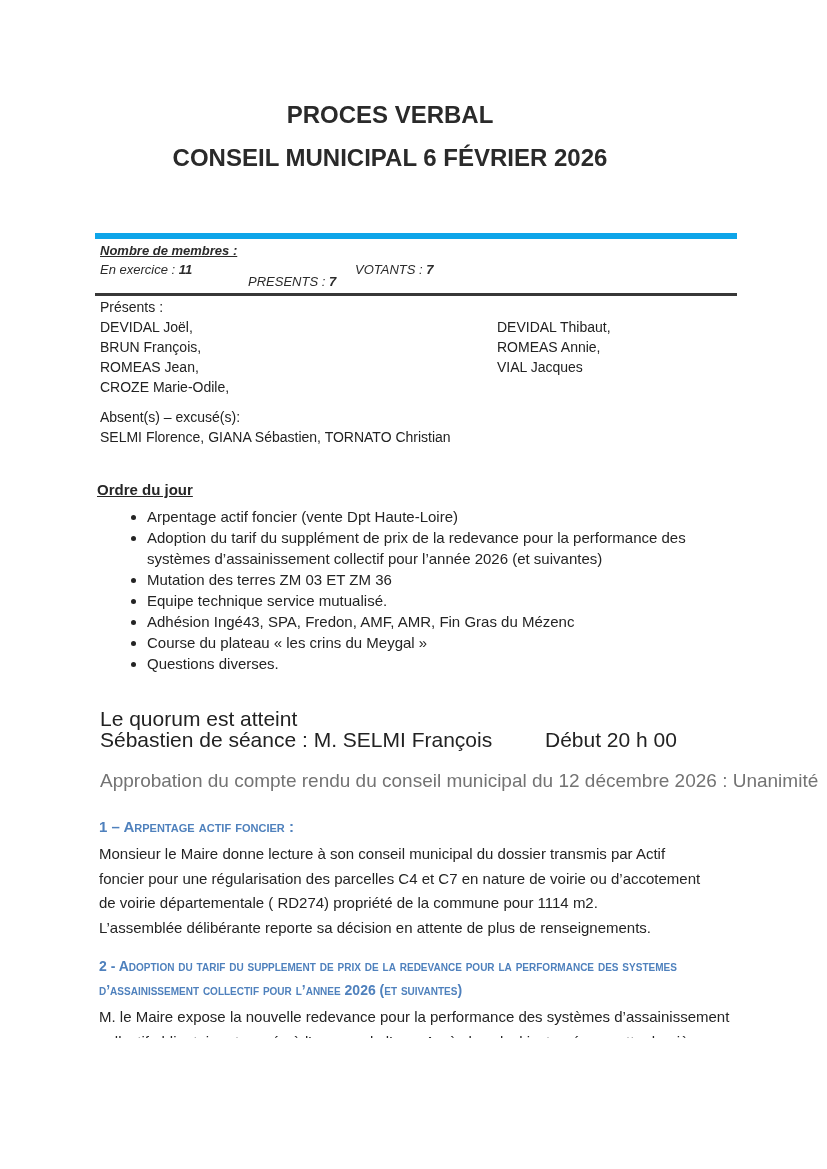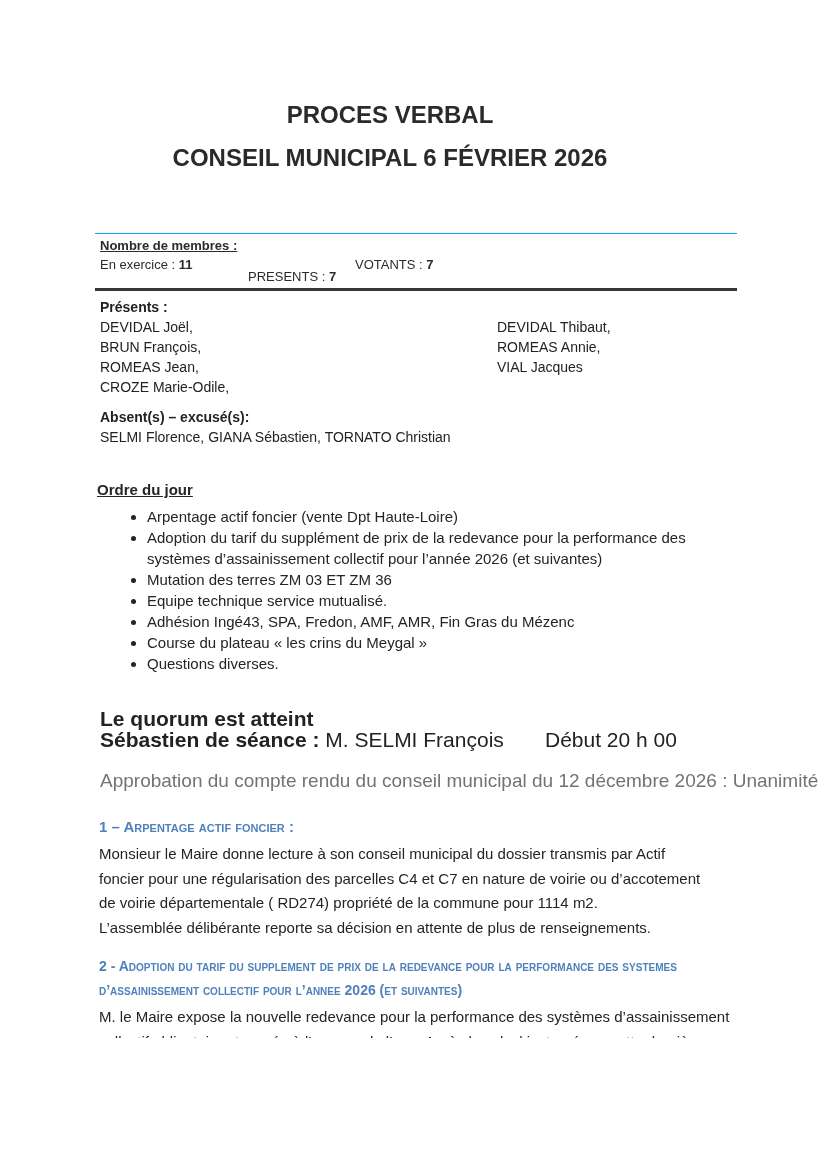--- a/index.html
+++ b/index.html
@@ -25,41 +25,42 @@
     font-size: 24px;
     font-weight: bold;
     line-height: 43px;
     color: #2a2a2a;
     letter-spacing: 0px;
   }
 
   
   .members-box {
     top: 233px; left: 95px; width: 642px;
-    border-top: 1px solid #0ea5e9;
+    border-top: 6px solid #0ea5e9;
     border-bottom: 3px solid #383838;
     padding: 4px 6px 4px 5px;
     font-size: 13px;
     color: #2b2b2b;
     box-sizing: border-box;
+    font-style: italic;
   }
   .members-heading {
     font-weight: bold;
     text-decoration: underline;
     margin-bottom: 4px;
   }
   .members-row { display: flex; }
   .members-cell-1 { width: 148px; }
   .members-cell-2 { width: 107px; margin-top: 12px; }
   .members-value { font-weight: bold; }
 
   
   .presents-left { top: 297px; left: 100px; font-size: 14px; line-height: 20px; }
   .presents-right { top: 317px; left: 497px; font-size: 14px; line-height: 20px; }
-  .bold-label { font-weight: bold; }
+  .bold-label { font-weight: normal; }
   .pre { white-space: pre; }
 
   .absents-block { top: 407px; left: 100px; font-size: 14px; line-height: 20px; }
 
   
   .agenda-block { top: 481px; left: 97px; width: 645px; }
   .agenda-heading {
     font-size: 15px;
     font-weight: bold;
     text-decoration: underline;

